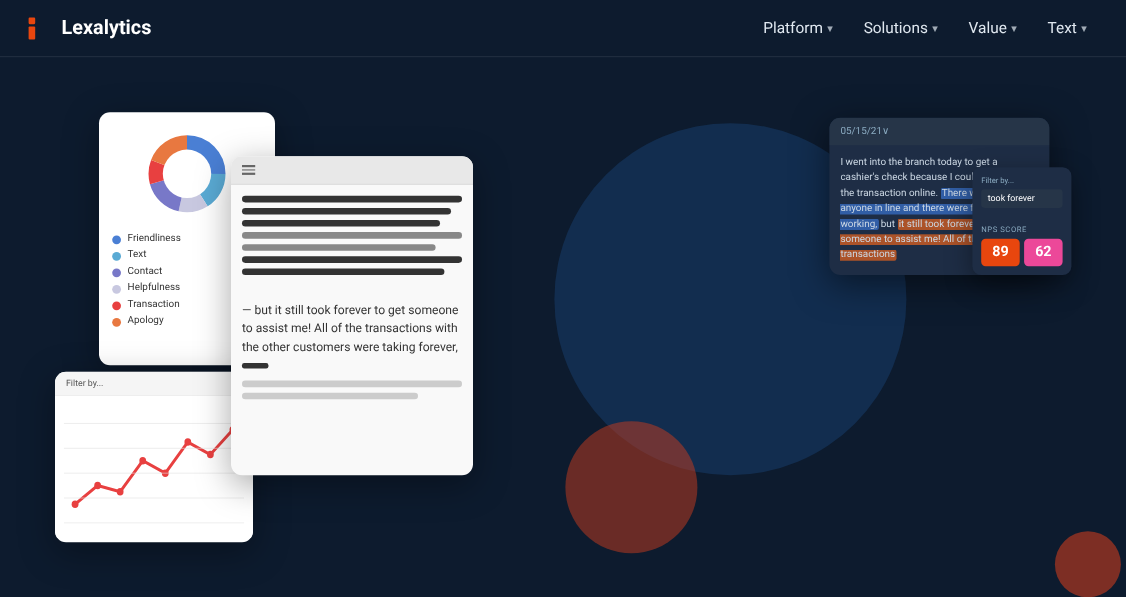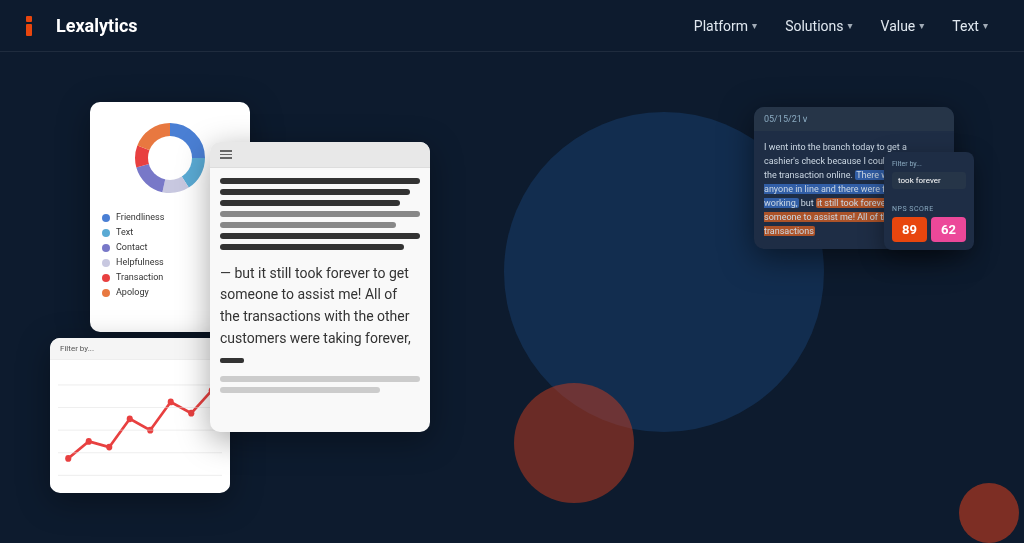--- a/index.html
+++ b/index.html
@@ -465,21 +465,21 @@
         </div>
       </div>
       <div class="text-card-body">
         <div class="text-line dark" style="width:100%"></div>
         <div class="text-line dark" style="width:95%"></div>
         <div class="text-line dark" style="width:90%"></div>
         <div class="text-line medium" style="width:100%"></div>
         <div class="text-line medium" style="width:88%"></div>
         <div class="text-line dark" style="width:100%"></div>
         <div class="text-line dark" style="width:92%"></div>
-        <div style="font-size:14px; color:#333; line-height:1.55; margin-top:8px;">
+        <div style="font-size:11px; color:#333; line-height:1.55; margin-top:18px;">
           — but it still took forever to get someone to assist me! All of the transactions with the other customers were taking forever,
           <span style="display:inline-block; width:24px; height:5px; background:#333; vertical-align:middle; border-radius:2px;"></span>
         </div>
         <div class="text-line" style="width:100%; background:#ccc;"></div>
         <div class="text-line" style="width:80%; background:#ccc;"></div>
       </div>
     </div>
 
     <div class="highlighted-text-card">
       <div class="ht-header">

